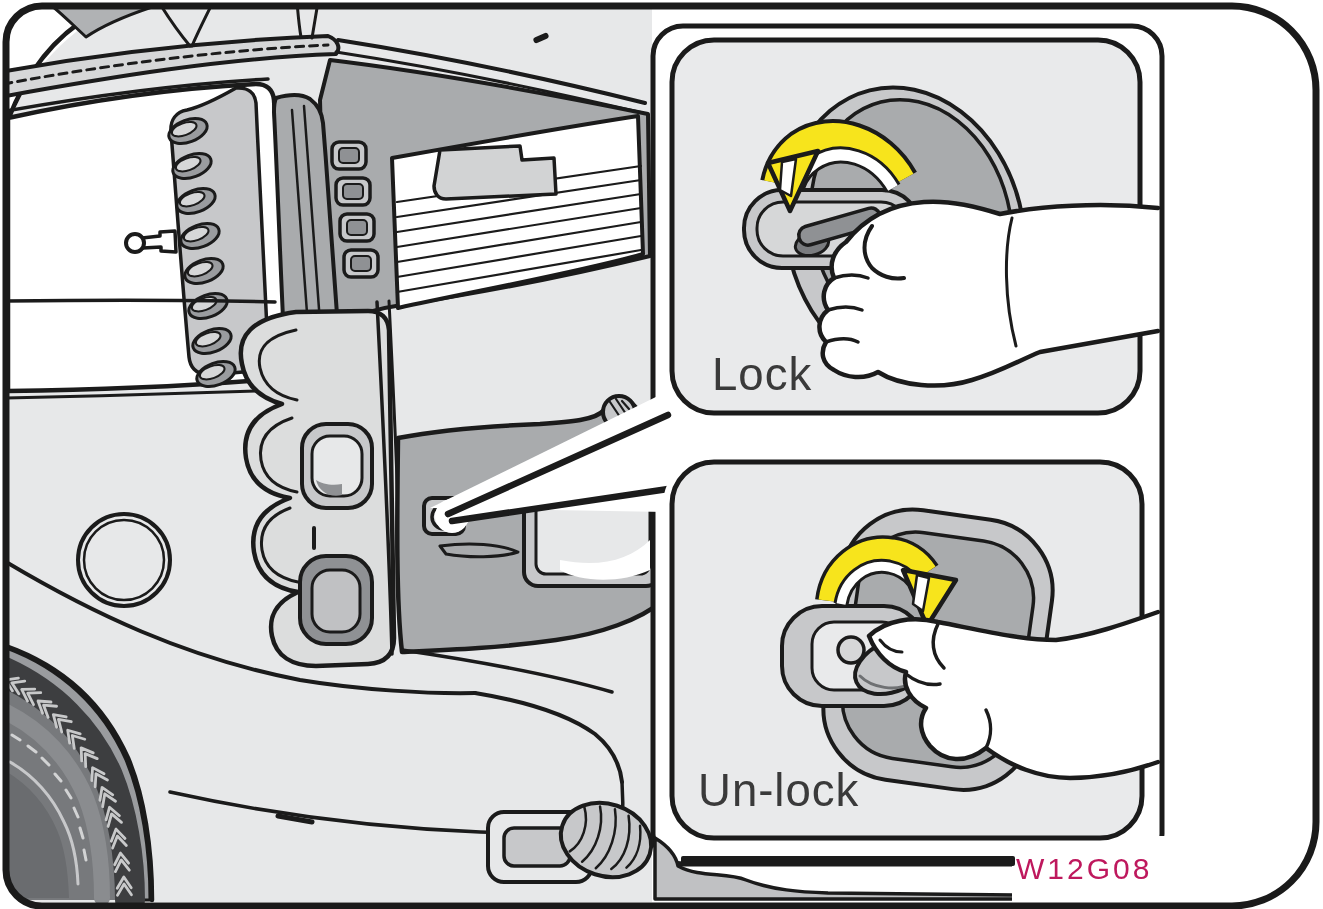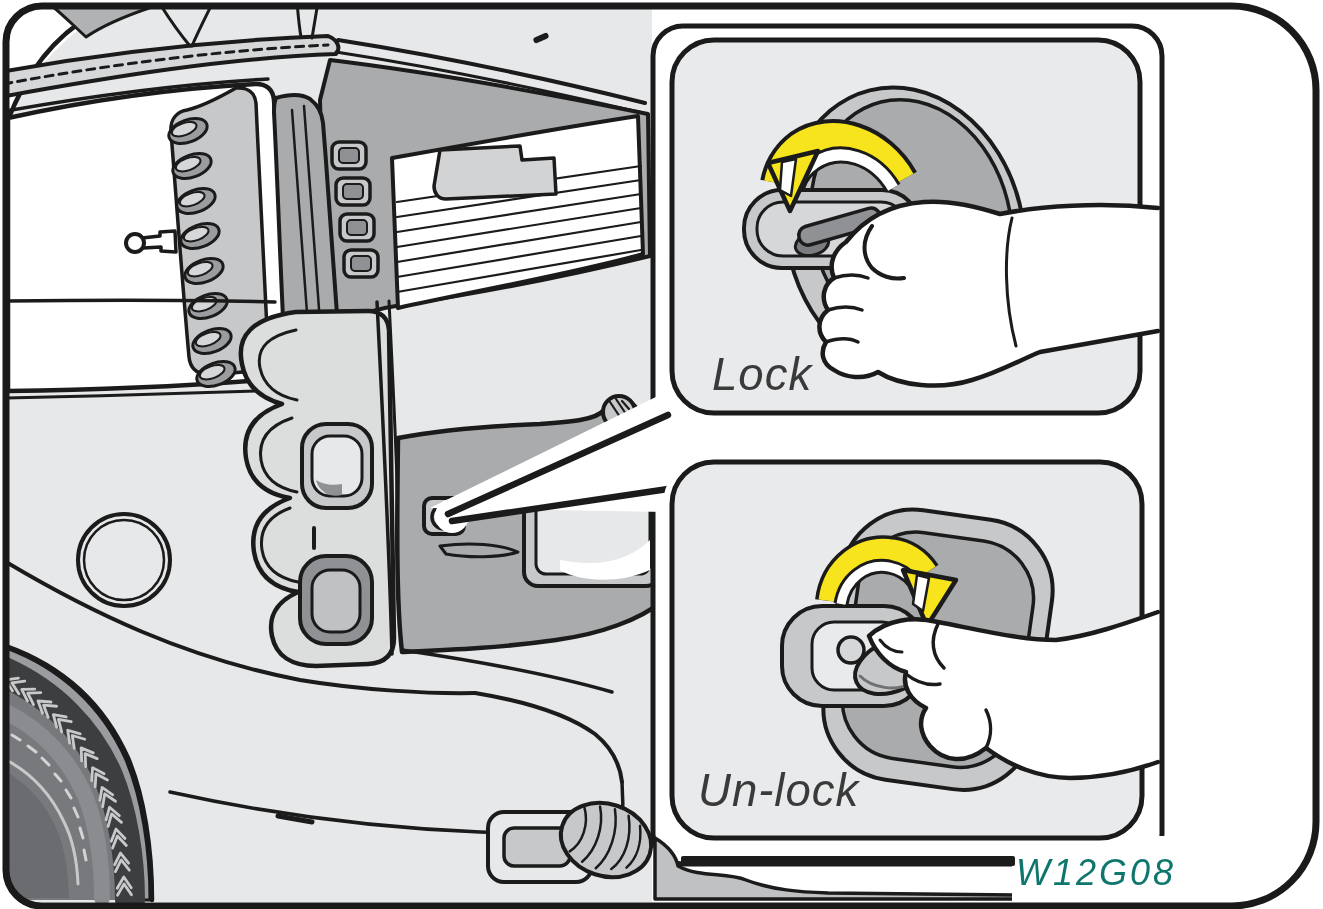--- a/index.html
+++ b/index.html
@@ -1,22 +1,22 @@
 <!DOCTYPE html>
 <html><head>
 <meta charset="utf-8">
 <style>
   html,body{margin:0;padding:0;background:#fff;}
   #stage{position:relative;width:1323px;height:909px;background:#fff;overflow:hidden;
-         font-family:"Liberation Sans", sans-serif;font-style:italic;}
+         font-family:"Liberation Sans", sans-serif;}
   #stage svg{position:absolute;left:0;top:0;}
   .panel-label{position:absolute;color:#3a3a3a;font-size:47px;font-weight:400;
                letter-spacing:1px;transform:scaleX(.97);transform-origin:left bottom;
                white-space:nowrap;}
-  .figure-code{position:absolute;color:#0f766e;font-size:36px;font-weight:400;
+  .figure-code{position:absolute;color:#be185d;font-size:30px;font-weight:400;
                letter-spacing:3px;transform:scaleX(1.0);white-space:nowrap;}
 </style>
 </head>
 <body>
 
 <div id="stage">
 <svg width="1323" height="909" viewBox="0 0 1323 909">
   <defs>
     <clipPath id="frameClip">
       <path d="M42,6 H1232 A84,84 0 0 1 1316,90 V822 A84,84 0 0 1 1232,906 H42 A36,36 0 0 1 6,870 V42 A36,36 0 0 1 42,6 Z"></path>

